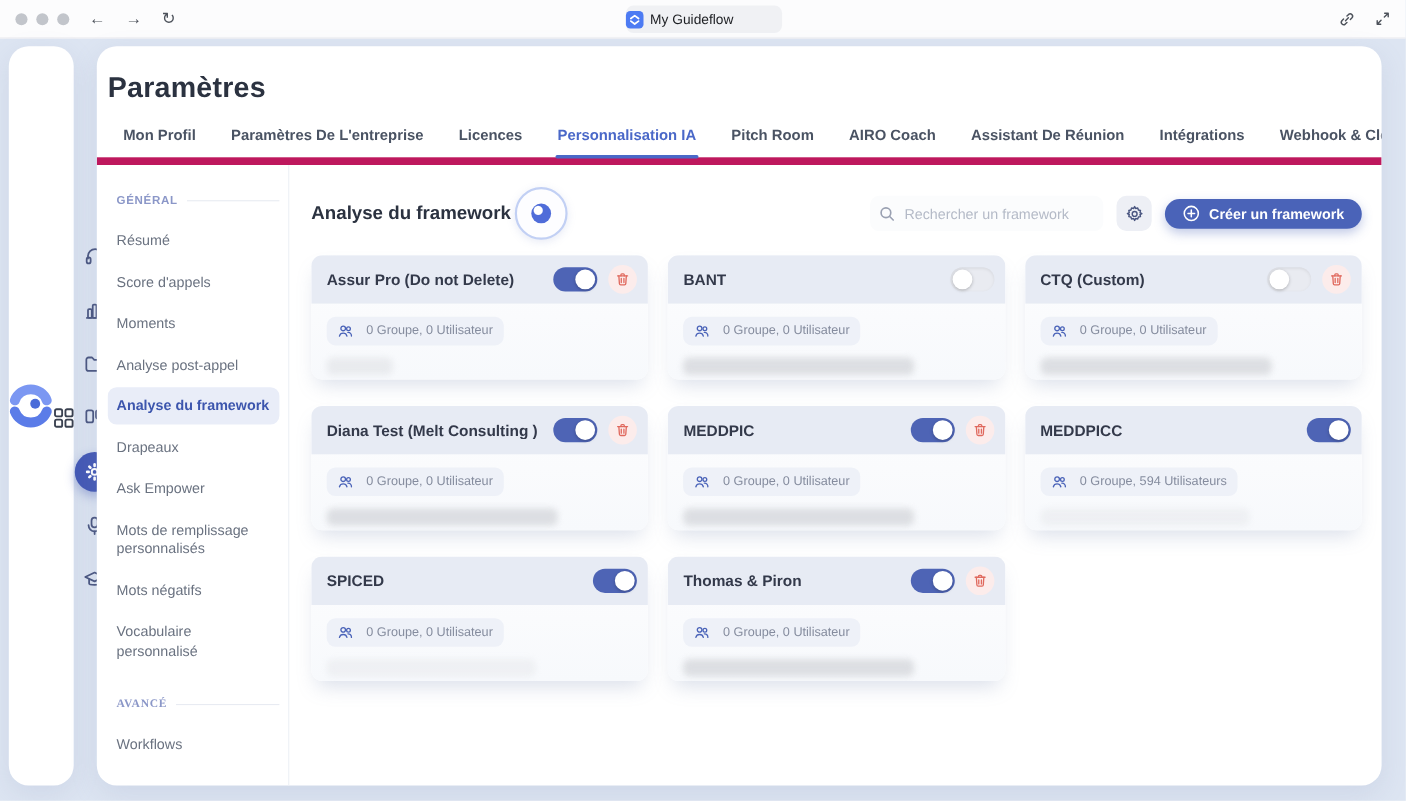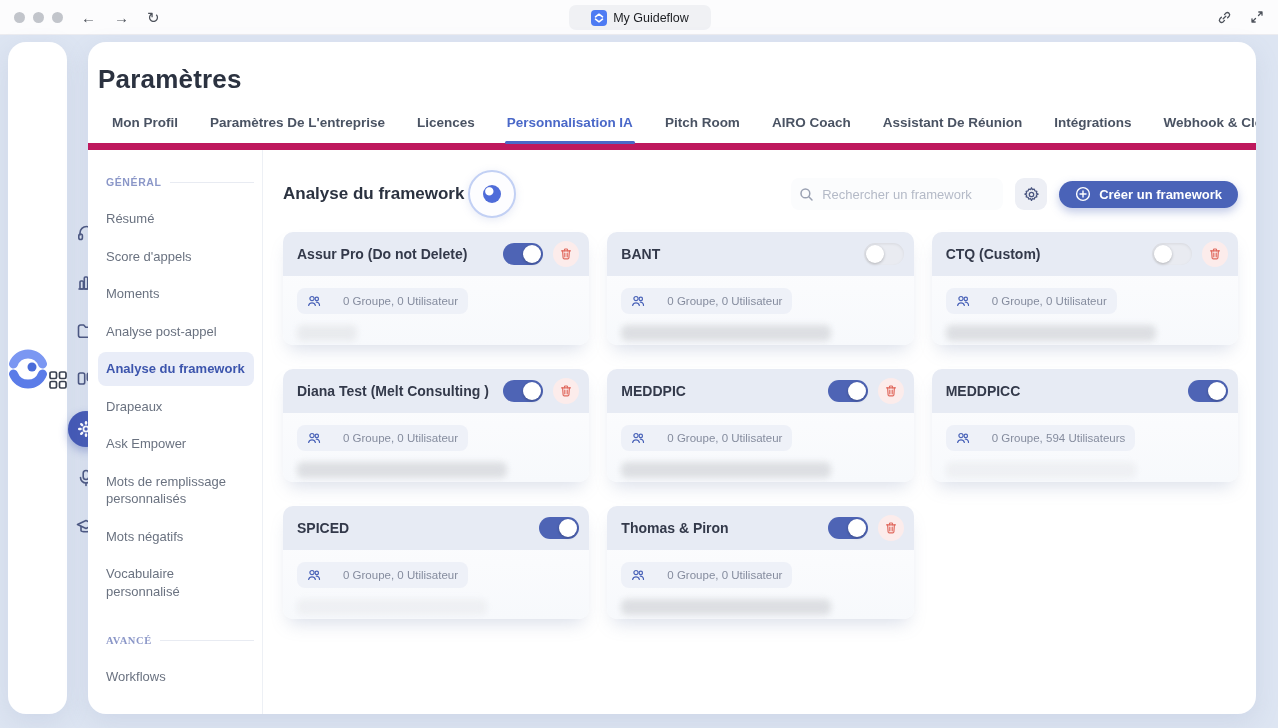--- a/index.html
+++ b/index.html
@@ -6,21 +6,21 @@
   html,body { width:1278px; height:728px; overflow:hidden; }
   body { font-family:"Liberation Sans", sans-serif; background:#dde5f2; position:relative; }
 
   
   .chrome { position:absolute; top:0; left:0; width:1278px; height:35px; background:#fcfcfd;
             border-bottom:1px solid #ececf0; display:flex; align-items:center; padding:0 14px; }
   .traffic { display:flex; gap:8px; margin-right:18px; }
   .traffic span { width:11px; height:11px; border-radius:50%; background:#c2c5cb; display:block; }
   .nav-glyph { font-size:15px; color:#4d525b; margin-right:18px; cursor:default; line-height:1; }
   .chrome-center { position:absolute; left:569px; top:5px; width:142px; height:25px; background:#f0f1f4;
-                   border-radius:7px; display:flex; align-items:center; justify-content:center; gap:6px; }
+                   border-radius:7px; display:flex; align-items:center; justify-content:flex-start; gap:6px; }
   .gf-logo { width:16px; height:16px; border-radius:4px; background:#4d7bf3; display:flex; align-items:center;
              justify-content:center; flex:none; }
   .chrome-tab-label { font-size:12.5px; color:#1c1e22; }
   .chrome-right { margin-left:auto; display:flex; gap:18px; align-items:center; }
   .chrome-right svg { display:block; }
 
   
   .rail { position:absolute; left:8px; top:42px; width:59px; height:672px; background:#ffffff;
           border-radius:18px; box-shadow:0 8px 24px rgba(130,145,180,.16);
           display:flex; flex-direction:row; align-items:center; padding:18px 0 14px; }
@@ -91,21 +91,21 @@
   .toggle { width:40px; height:22px; border-radius:11px; position:relative; flex:none; cursor:pointer; }
   .toggle[data-state="true"]  { background:#4e64b5; }
   .toggle[data-state="false"] { background:#e9ebf1; box-shadow:inset 0 1px 3px rgba(0,0,0,.08); }
   .toggle::after { content:""; position:absolute; top:2px; width:18px; height:18px; border-radius:50%;
                    background:#ffffff; box-shadow:0 1px 3px rgba(0,0,0,.25); }
   .toggle[data-state="true"]::after  { right:2px; }
   .toggle[data-state="false"]::after { left:2px; }
   .trash-btn { width:26px; height:26px; border-radius:50%; background:#fceceb; border:none; flex:none;
                display:flex; align-items:center; justify-content:center; cursor:pointer; }
   .card-body { padding:12px 14px 0; position:relative; }
-  .pill { display:inline-flex; align-items:center; gap:22px; background:#eef1f8; border-radius:8px;
+  .pill { display:inline-flex; align-items:center; gap:12px; background:#eef1f8; border-radius:8px;
           padding:6px 10px; font-size:11.5px; color:#858c9e; }
   .blurbar { height:16px; border-radius:6px; background:#d8dade; filter:blur(3px); margin-top:11px; }
   .blurbar[data-variant="wide"]  { width:210px; opacity:.85; }
   .blurbar[data-variant="small"] { width:60px;  opacity:.45; }
   .blurbar[data-variant="faint"] { width:190px; opacity:.28; }
 
   svg { display:block; }
 </style>
 </head>
 <body>

